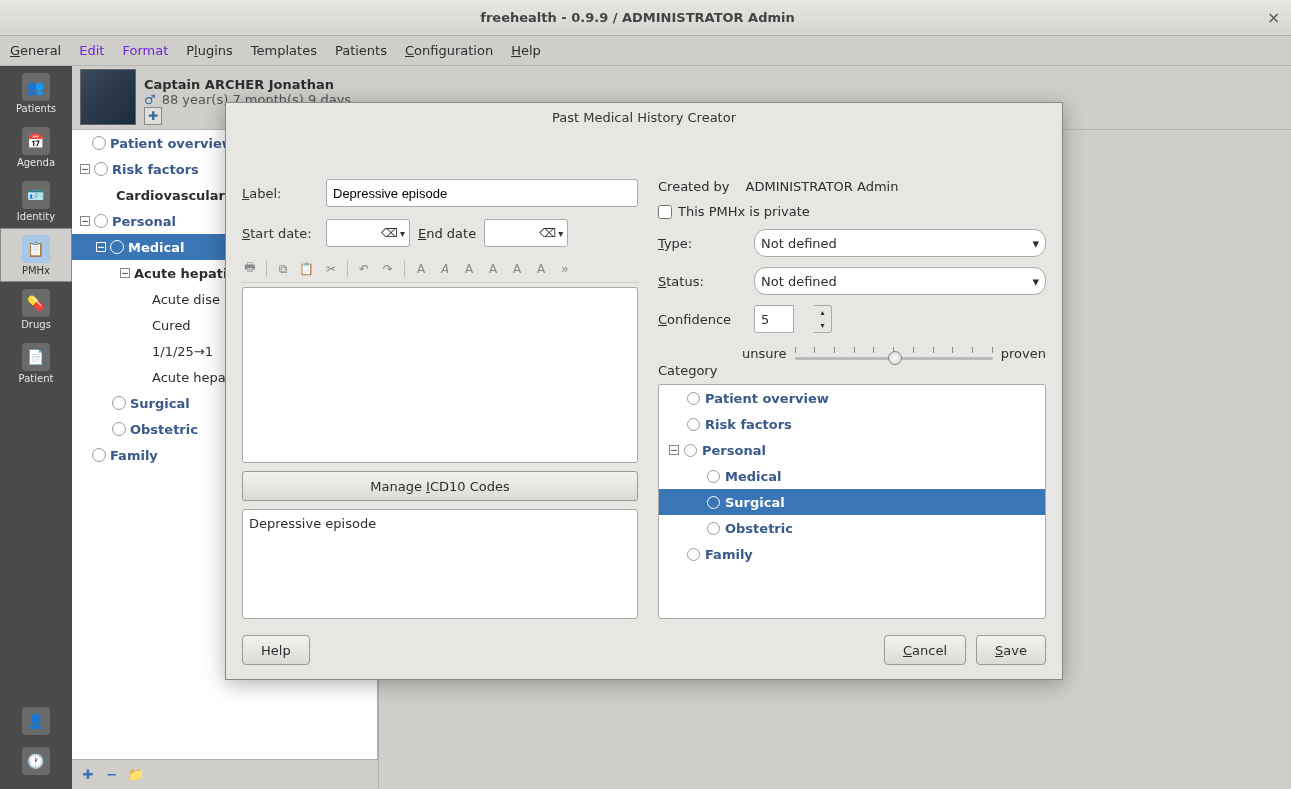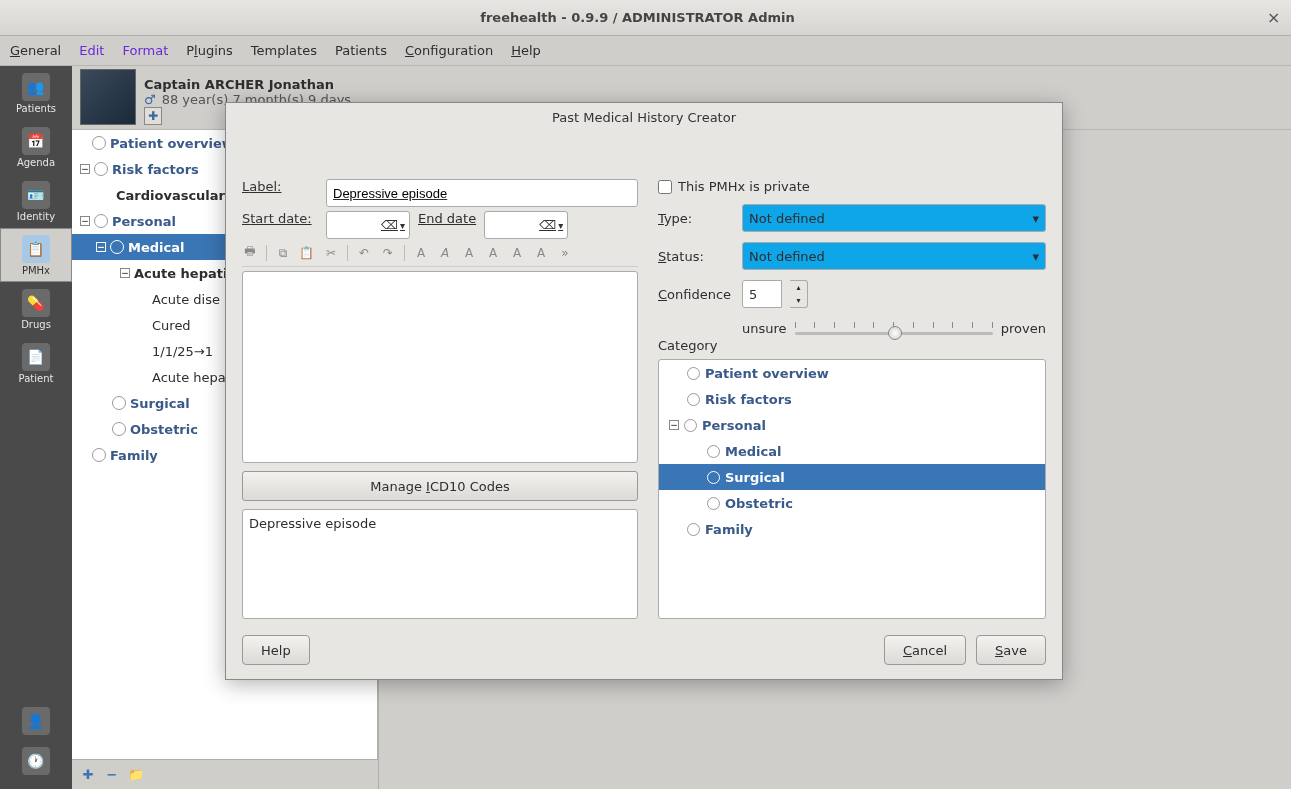--- a/index.html
+++ b/index.html
@@ -50,41 +50,41 @@
 .main-bg { position: absolute; left: 378px; top: 130px; right: 0; bottom: 0; background: #d0cecb; border-left: 1px solid #b0aeab; }
 
 
 .dialog { position: absolute; left: 225px; top: 102px; width: 838px; height: 578px; background: #e8e6e3; border: 1px solid #888; box-shadow: 0 4px 20px rgba(0,0,0,0.3); }
 .dlg-title { height: 28px; display:flex; align-items:center; justify-content:center; font-weight:normal; color:#333; }
 .dlg-subtitle { height: 40px; display:flex; align-items:center; justify-content:center; font-weight:bold; color:#333; }
 .dlg-body { position:absolute; left:16px; right:16px; top:76px; bottom:60px; display:flex; gap:20px; }
 .dlg-left { flex: 0 0 396px; display:flex; flex-direction:column; }
 .dlg-right { flex: 1; display:flex; flex-direction:column; }
 
-.form-row { display:flex; gap:8px; margin-bottom:4px;text-decoration:underline; }
+.form-row { display:flex; align-items:center; gap:8px; margin-bottom:12px; }
 .form-label { width: 76px; color:#333; }
 .text-input { flex:1; height:28px; background:#fff; border:1px solid #aaa; border-radius:3px; padding:0 6px; font-size:13px; }
 .date-input { width:84px; height:28px; background:#fff; border:1px solid #aaa; border-radius:3px; display:flex; align-items:center; justify-content:flex-end; padding:0 4px; gap:2px; }
 .date-clear { font-size:12px; color:#333;}
 .date-arrow { font-size:10px; color:#333; }
 
 .toolbar { height:24px; display:flex; align-items:center; gap:8px; color:#888; margin-bottom:4px; border-bottom:1px solid #ccc; padding-bottom:4px; flex-wrap:nowrap;}
 .toolbar .sep { width:1px; height:16px; background:#bbb; }
 .tb-icon { width:16px; height:16px; display:flex; align-items:center; justify-content:center; font-size:12px; cursor:pointer; }
 
 .textarea { flex:1; background:#fff; border:1px solid #aaa; border-radius:3px; margin-bottom:8px; min-height:170px;}
 .wide-btn { height:30px; background:linear-gradient(#f4f2ef,#dcdad7); border:1px solid #999; border-radius:3px; display:flex; align-items:center; justify-content:center; cursor:pointer; margin-bottom:8px;}
 .listbox { height:110px; background:#fff; border:1px solid #aaa; border-radius:3px; padding:6px; overflow:auto; }
 
 .created-row { display:flex; gap:16px; align-items:center; margin-bottom:10px; }
 .check-row { display:flex; align-items:center; gap:6px; margin-bottom:10px; }
 .check-row input { width:14px; height:14px; }
-.select-row { display:flex; align-items:center; gap:8px; margin-bottom:10px; }
+.select-row { display:flex; align-items:center; gap:20px; margin-bottom:10px; }
 .select-row .lbl { width:76px; }
-.select { flex:1; height:28px; background:#0ea5e9; border:1px solid #aaa; border-radius:3px; display:flex; align-items:center; padding:0 6px; justify-content:space-between; }
+.select { flex:1; height:28px; background:#ffffff; border:1px solid #aaa; border-radius:12px; display:flex; align-items:center; padding:0 6px; justify-content:space-between; }
 .spin { width:40px; height:28px; background:#fff; border:1px solid #aaa; border-radius:3px 0 0 3px; padding:0 6px; display:flex; align-items:center; }
 .spin-btns { width:18px; height:28px; border:1px solid #aaa; border-left:none; border-radius:0 3px 3px 0; display:flex; flex-direction:column; }
 .spin-btns div { flex:1; display:flex; align-items:center; justify-content:center; font-size:8px; cursor:pointer; }
 
 .slider-row { display:flex; align-items:center; gap:8px; padding-left:84px; }
 .slider { flex:1; height:20px; position:relative; }
 .slider-track { position:absolute; left:0; right:0; top:14px; height:3px; background:#bbb; border-radius:2px; }
 .slider-ticks { position:absolute; left:0; right:0; top:4px; height:6px; display:flex; justify-content:space-between; }
 .slider-ticks span { width:1px; height:6px; background:#888; }
 .slider-thumb { position:absolute; top:8px; left:47%; width:14px; height:14px; background:radial-gradient(#fff,#ccc); border:1px solid #888; border-radius:50%; }
@@ -274,20 +274,24 @@
         <span class="tb-icon">»</span>
       </div>
       <div class="textarea"></div>
       <div class="wide-btn">
           <span>Manage <u>I</u>CD10 Codes</span>
         </div>
       <div class="listbox"><span>Depressive episode</span></div>
     </div>
 
     <div class="dlg-right">
+      <div class="created-row">
+        <span>Created by</span>
+        <span>ADMINISTRATOR Admin</span>
+      </div>
       <div class="check-row">
         <input type="checkbox" style="">
         <span>This PMHx is private</span>
       </div>
       <div class="select-row">
         <div class="lbl"><u>T</u>ype:</div>
         <div class="select">
             <span>Not defined</span>
             <span>▾</span>
           </div>

